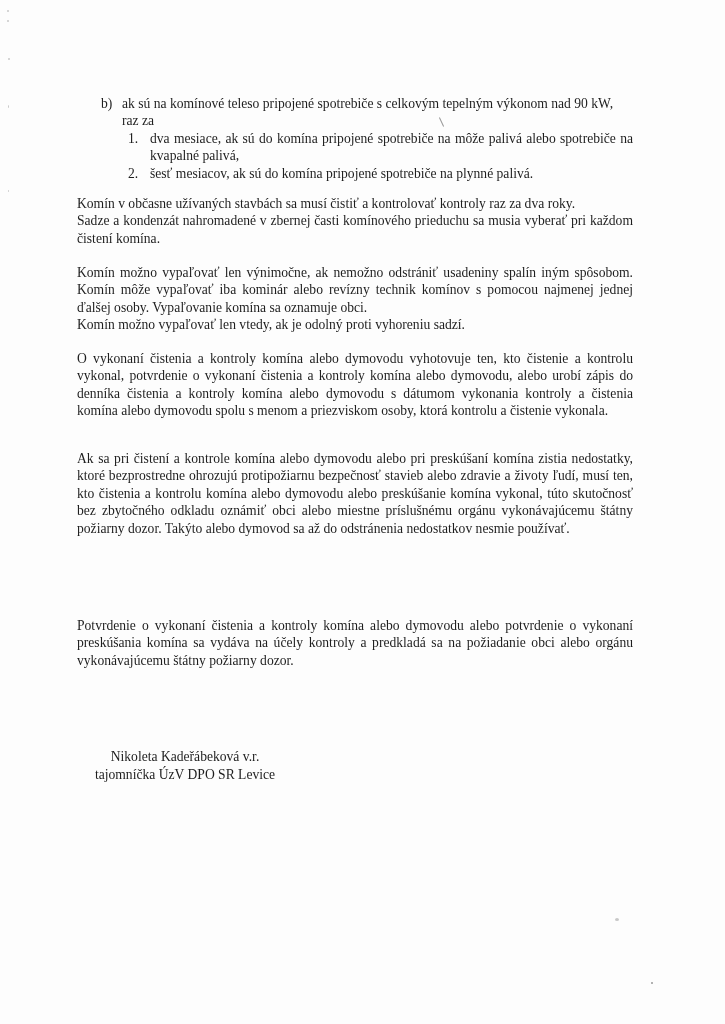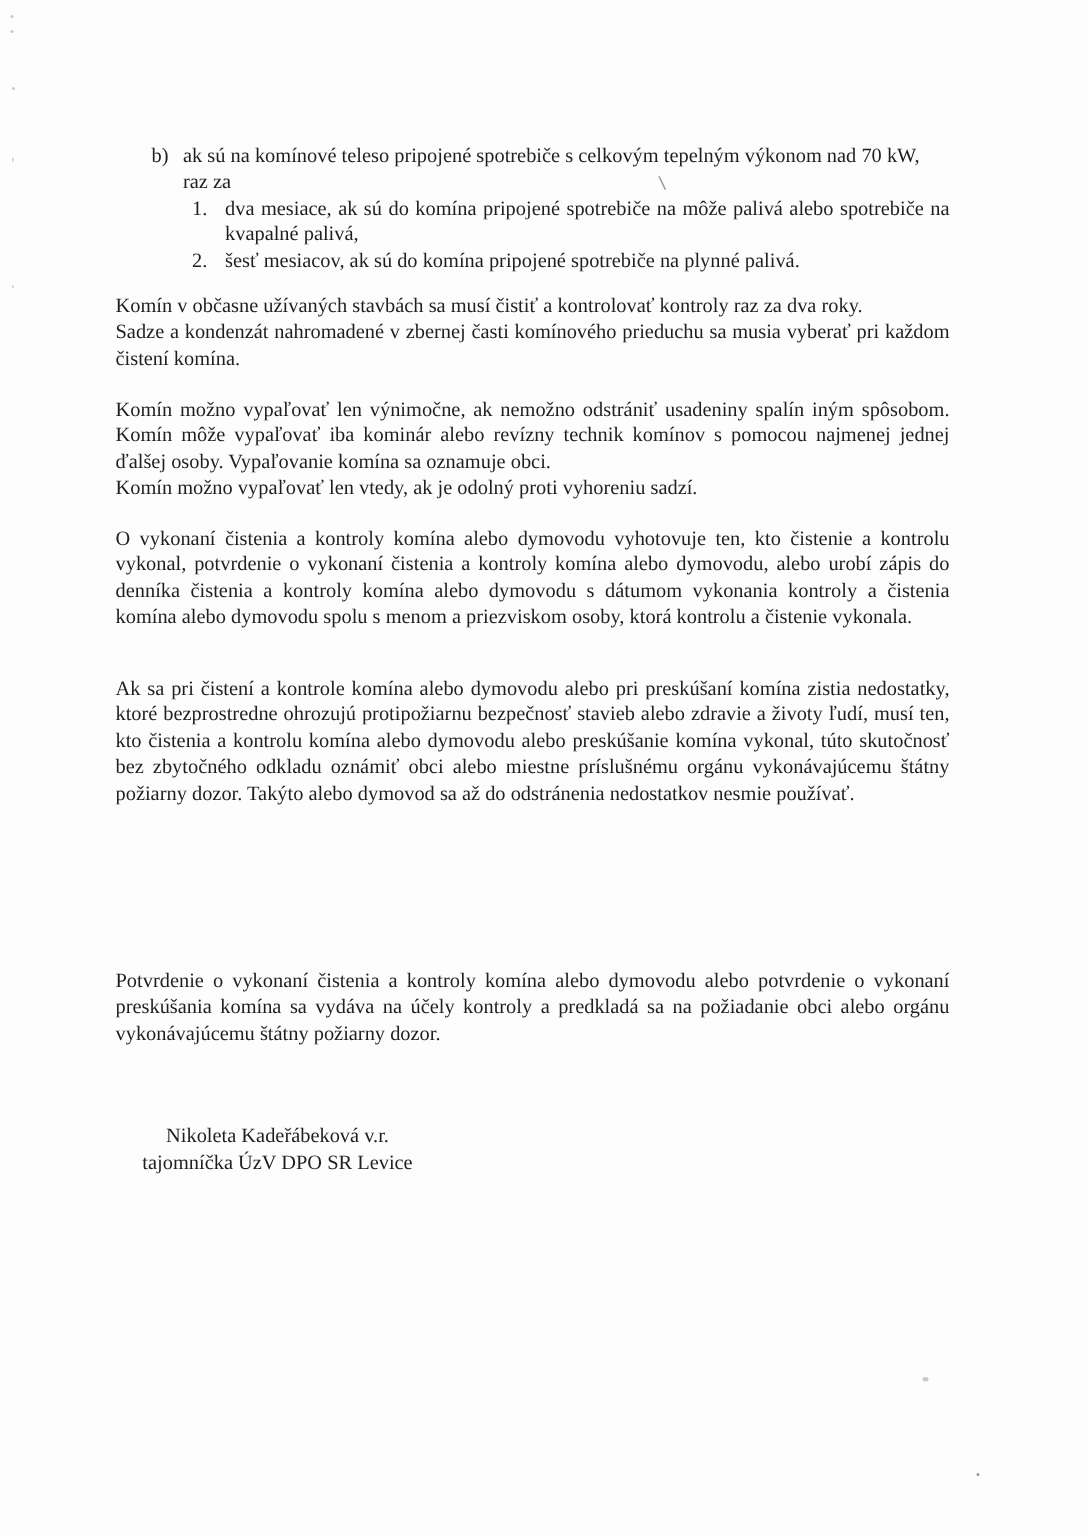--- a/index.html
+++ b/index.html
@@ -23,21 +23,21 @@
   .tick-mark { position: absolute; left: 441px; top: 117px; width: 1px; height: 10px; background: #999; transform: rotate(-25deg); }
 </style>
 </head>
 <body>
 
 <div class="page">
 
   <div class="list-b">
     <div class="row">
       <span class="marker">b)</span>
-      <span class="txt">ak sú na komínové teleso pripojené spotrebiče s celkovým tepelným výkonom nad 70 kW, raz za</span>
+      <span class="txt">ak sú na komínové teleso pripojené spotrebiče s celkovým tepelným výkonom nad 90 kW, raz za</span>
     </div>
     <div class="sub">
       <div class="row">
         <span class="num">1.</span>
         <span class="txt">dva mesiace, ak sú do komína pripojené spotrebiče na môže palivá alebo spotrebiče na kvapalné palivá,</span>
       </div>
       <div class="row">
         <span class="num">2.</span>
         <span class="txt">šesť mesiacov, ak sú do komína pripojené spotrebiče na plynné palivá.</span>
       </div>
@@ -56,21 +56,21 @@
   </div>
 
   <div class="block" style="top:350px;">
     <p>O vykonaní čistenia a kontroly komína alebo dymovodu vyhotovuje ten, kto čistenie a kontrolu vykonal, potvrdenie o vykonaní čistenia a kontroly komína alebo dymovodu, alebo urobí zápis do denníka čistenia a kontroly komína alebo dymovodu s dátumom vykonania kontroly a čistenia komína alebo dymovodu spolu s menom a priezviskom osoby, ktorá kontrolu a čistenie vykonala.</p>
   </div>
 
   <div class="block" style="top:450px;">
     <p>Ak sa pri čistení a kontrole komína alebo dymovodu alebo pri preskúšaní komína zistia nedostatky, ktoré bezprostredne ohrozujú protipožiarnu bezpečnosť stavieb alebo zdravie a životy ľudí, musí ten, kto čistenia a kontrolu komína alebo dymovodu alebo preskúšanie komína vykonal, túto skutočnosť bez zbytočného odkladu oznámiť obci alebo miestne príslušnému orgánu vykonávajúcemu štátny požiarny dozor. Takýto alebo dymovod sa až do odstránenia nedostatkov nesmie používať.</p>
   </div>
 
-  <div class="block" style="top:617px;margin-top:28px;">
+  <div class="block" style="top:617px;">
     <p>Potvrdenie o vykonaní čistenia a kontroly komína alebo dymovodu alebo potvrdenie o vykonaní preskúšania komína sa vydáva na účely kontroly a predkladá sa na požiadanie obci alebo orgánu vykonávajúcemu štátny požiarny dozor.</p>
   </div>
 
   <div class="sig left">
     <div>Nikoleta Kadeřábeková v.r.</div>
     <div>tajomníčka ÚzV DPO SR Levice</div>
   </div>
 
   <div class="speck" style="left:7px;top:10px;width:2px;height:2px;"></div>
   <div class="speck" style="left:7px;top:20px;width:2px;height:2px;"></div>

